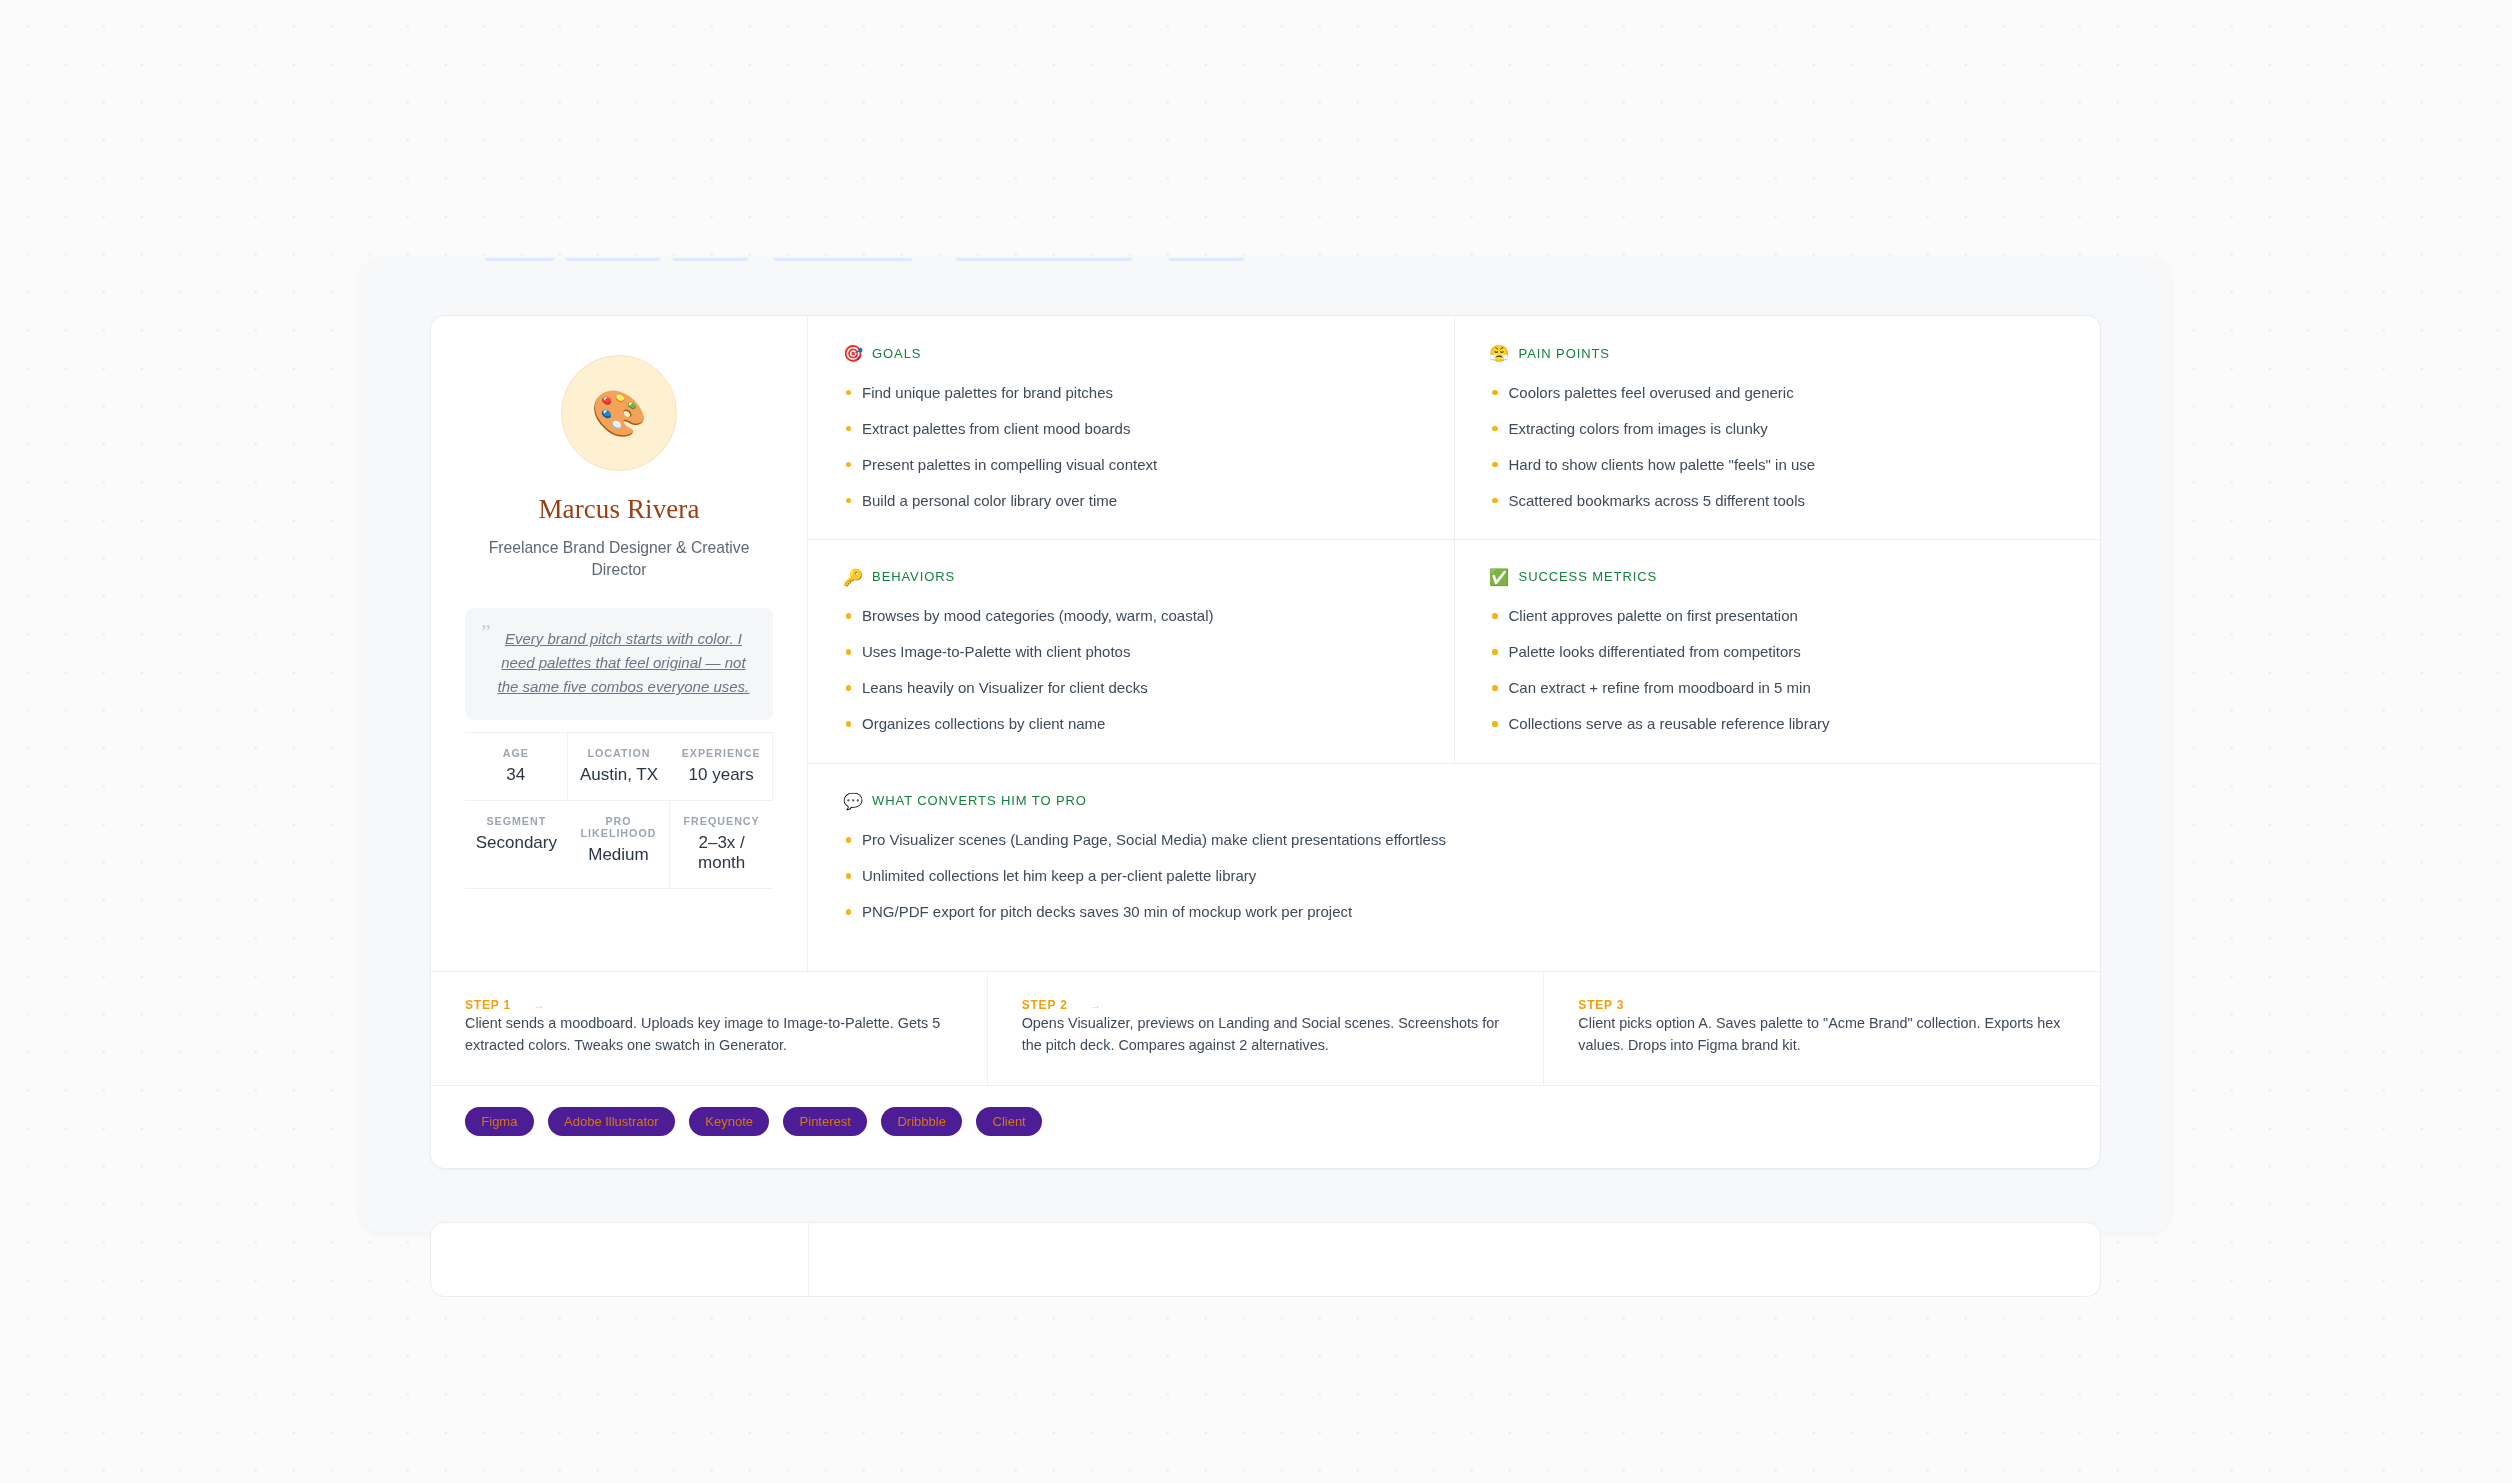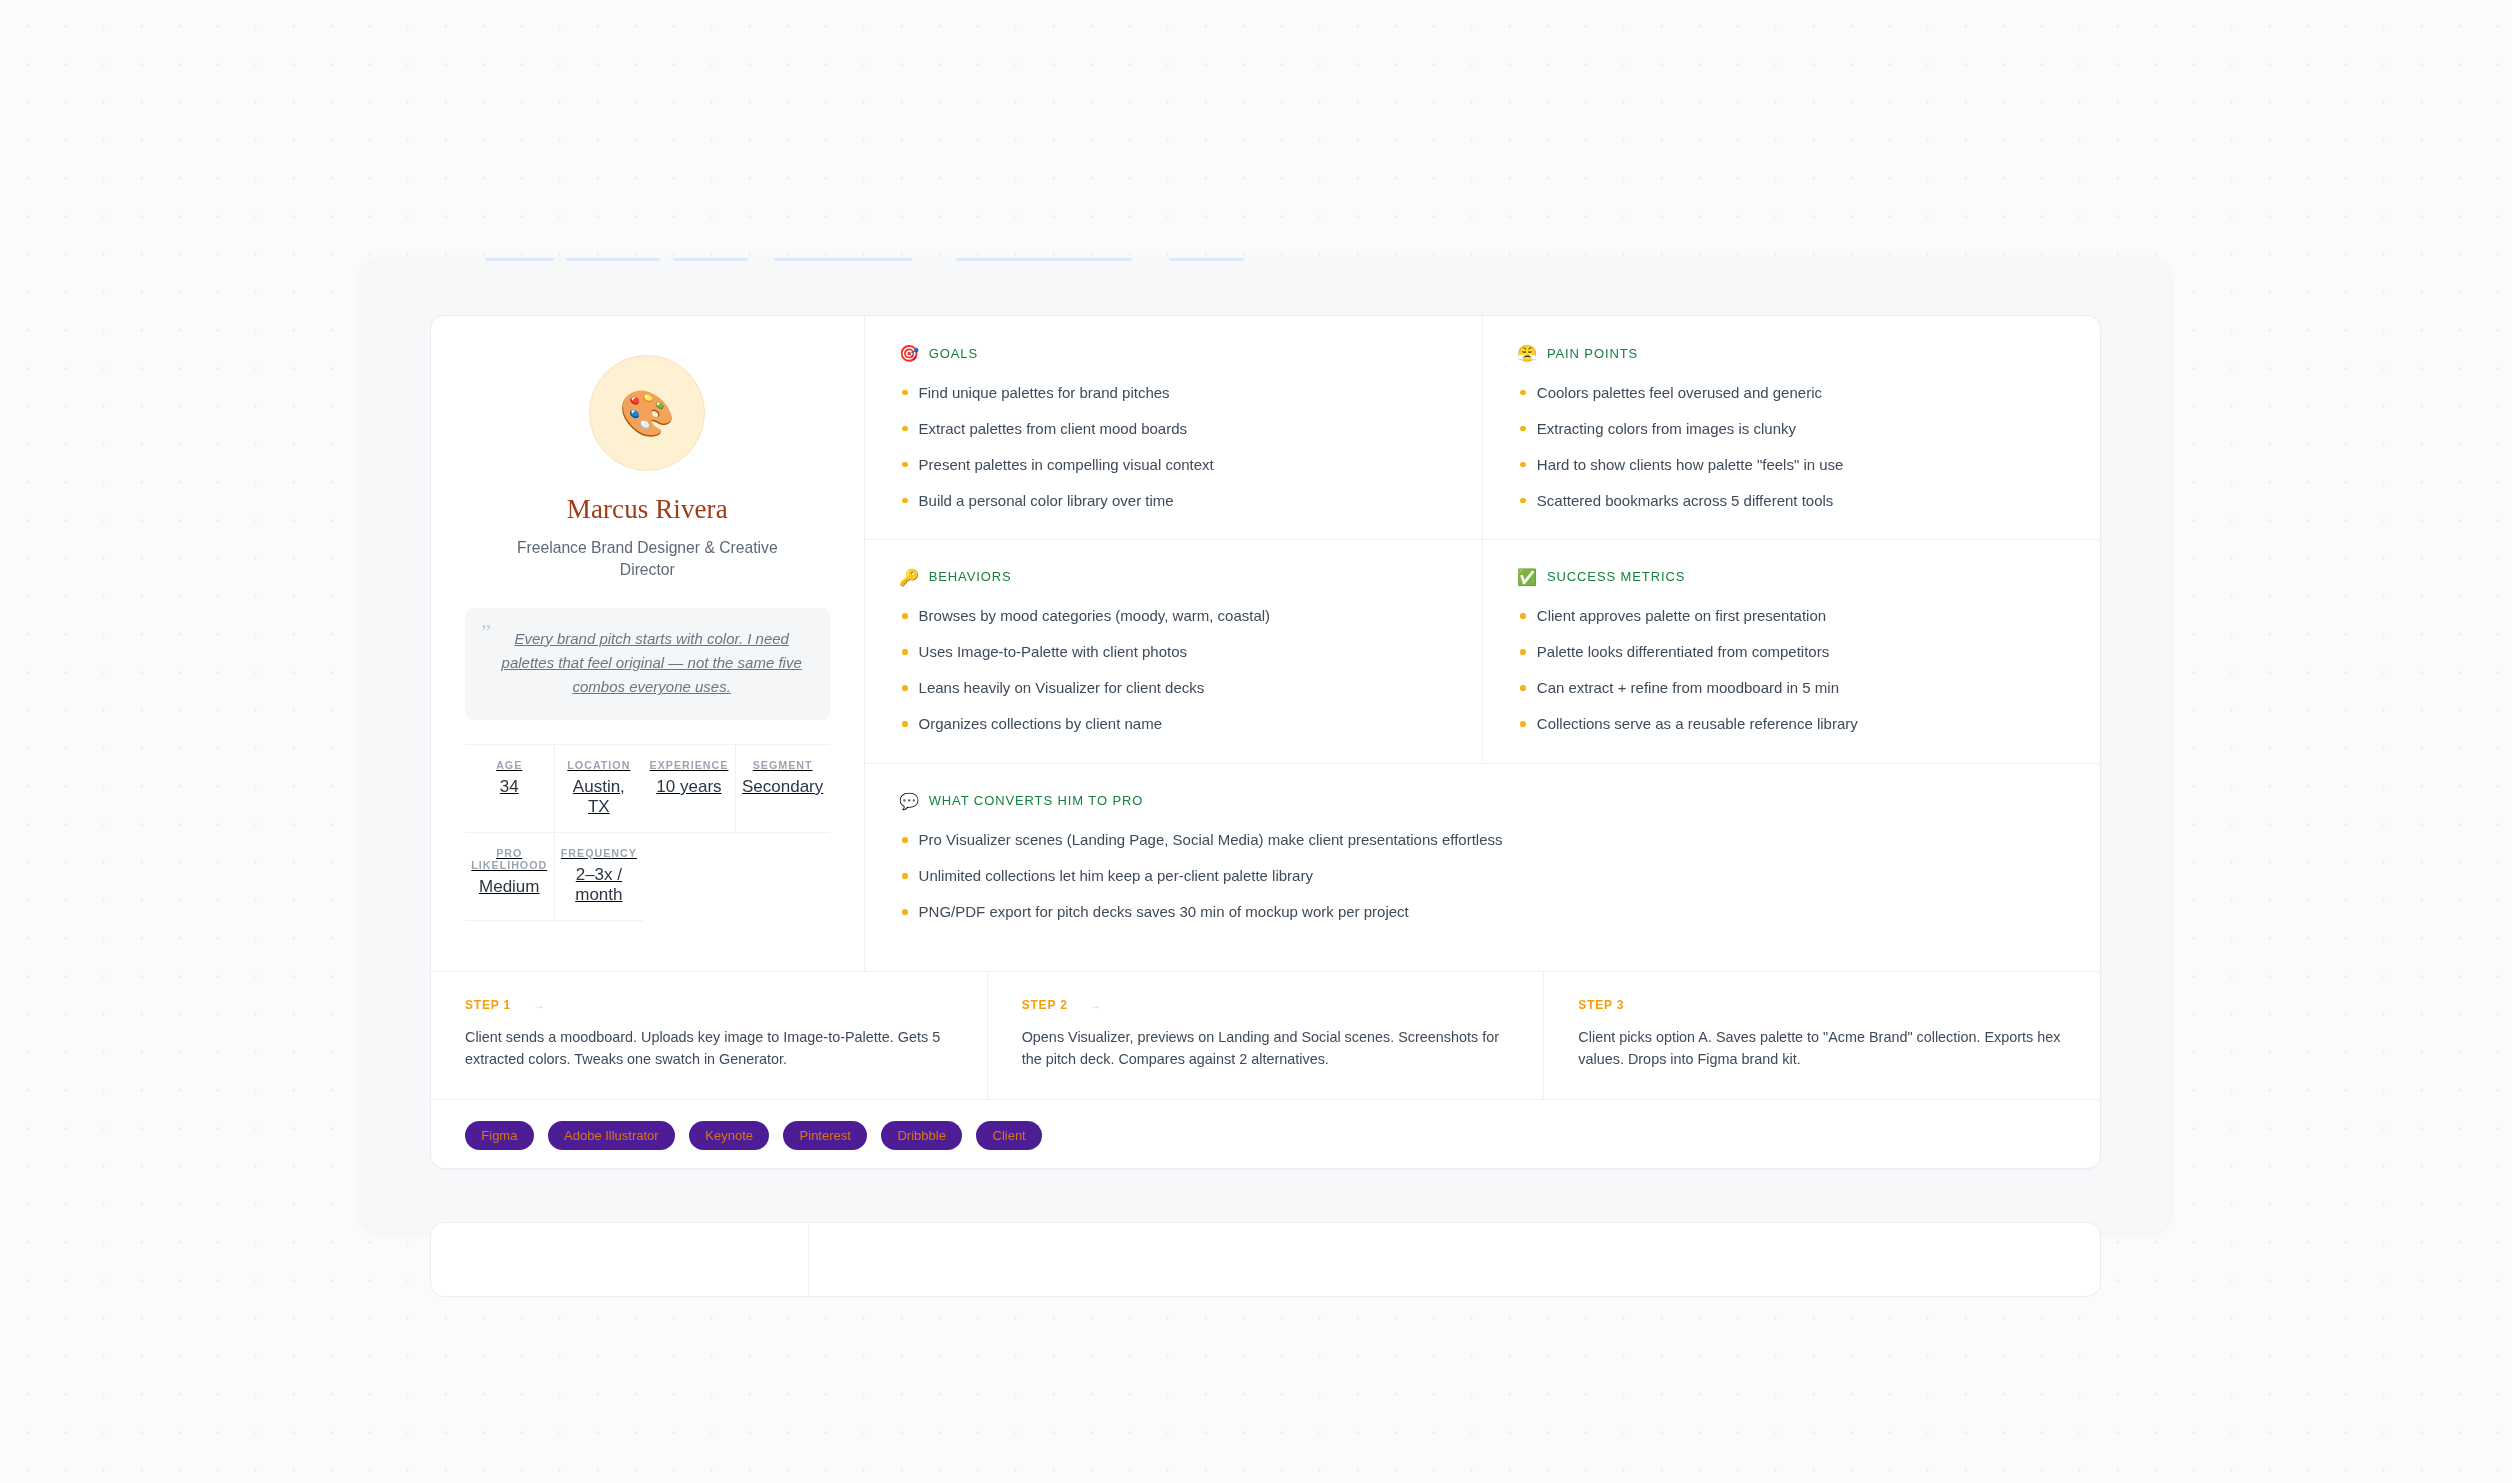--- a/index.html
+++ b/index.html
@@ -134,25 +134,24 @@
     color: #6b7683;
     font-style: italic;
     text-align: center;
     padding-left: 8.8px;
     text-decoration: underline;
   }
 
   
   .stats-grid {
     width: 100%;
-    margin-top: 24px;
+    margin-top: 12px;
     display: grid;
-    grid-template-columns: 1fr 1fr 1fr 1fr;
+    grid-template-columns: 1fr 1fr 1fr;
     border-top: 0.6px solid #f0f1f3;
-    text-decoration: underline;
   }
   .stat-cell {
     padding: 14px 6.3px 15px 6.3px;
     text-align: center;
     border-bottom: 0.6px solid #f0f1f3;
   }
   .stat-cell:nth-child(odd) { border-right: 0.6px solid #f0f1f3; }
   .stat-label {
     font-size: 10.7px;
     letter-spacing: 1px;
@@ -230,21 +229,20 @@
   .step {
     flex: 1 1 0;
     padding: 26px 34px 28px 34px;
   }
   .step + .step { border-left: 0.6px solid #eef0f2; }
   .step-label {
     font-size: 12px;
     font-weight: 700;
     letter-spacing: 0.8px;
     color: #f59e0b;
-    margin-bottom: 14px;
     display: flex;
     align-items: center;
     gap: 22px;
   }
   .step-arrow { color: #cfd6de; font-size: 12px; font-weight: 400; }
   .step-text {
     font-size: 14.4px;
     line-height: 1.56;
     color: #3d4a59;
   }

